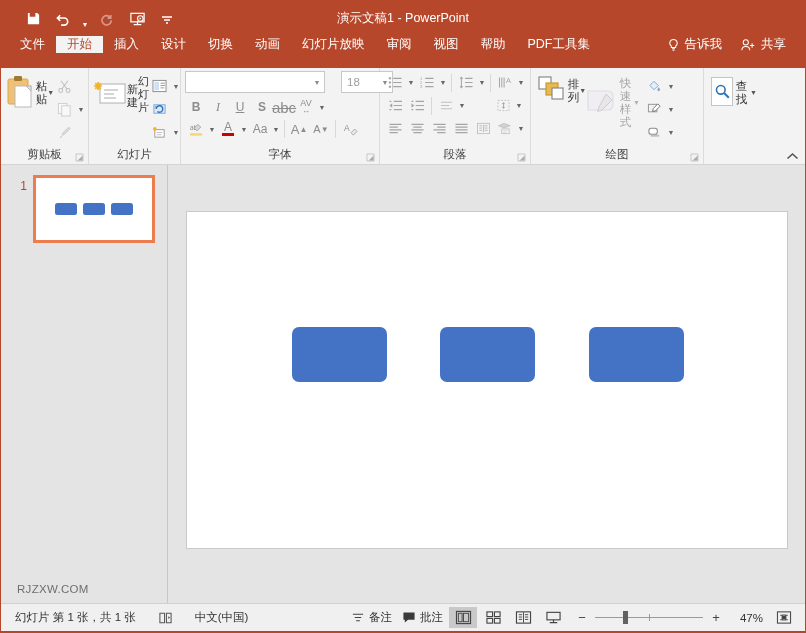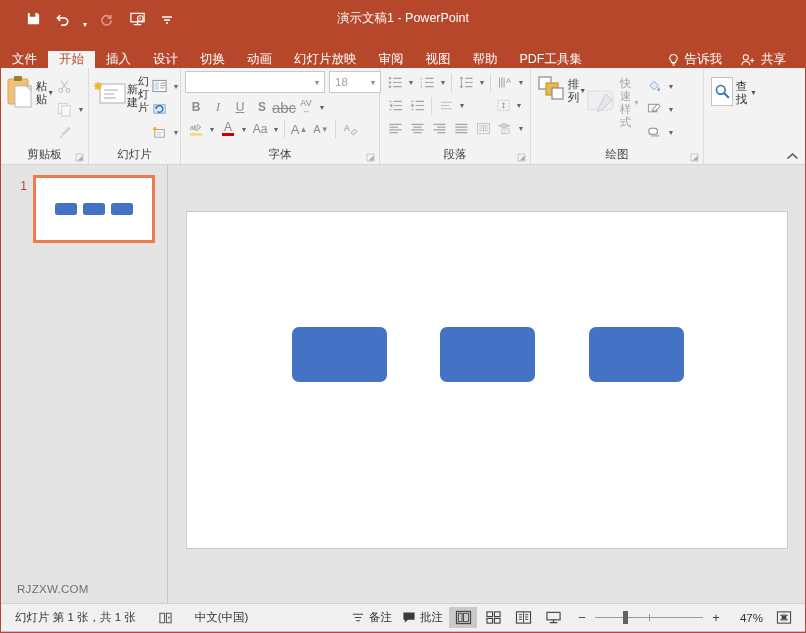--- a/index.html
+++ b/index.html
@@ -2,21 +2,21 @@
 <html><head>
 <meta charset="utf-8">
 <style>
   html,body{margin:0;padding:0;}
   body{
     width:806px;height:633px;overflow:hidden;
     font-family:"Liberation Sans","DejaVu Sans",sans-serif;
     background:#ffffff;
     -webkit-font-smoothing:antialiased;
   }
-  .app{position:relative;width:806px;height:633px;background:#c4b5fd;
+  .app{position:relative;width:806px;height:633px;background:#4d7c0f;
        border:1px solid #b7472a;box-sizing:border-box;overflow:hidden;}
 
   
   .titlebar{position:relative;height:35px;background:#b7472a;display:flex;align-items:center;}
   .qat{display:flex;align-items:center;padding-left:18px;gap:2px;}
   .qat-btn{width:28px;height:26px;display:flex;align-items:center;justify-content:center;
            color:#fff;cursor:pointer;}
   .qat-btn.dim{opacity:.45;}
   .qat-caret{width:12px;height:26px;display:flex;align-items:flex-end;justify-content:center;
              color:#fff;font-size:7px;padding-bottom:8px;cursor:pointer;}
@@ -24,21 +24,21 @@
               pointer-events:none;}
   .title-right{margin-left:auto;display:flex;align-items:center;height:35px;}
   .signin{background:#fff;color:#b7472a;font-size:12.5px;padding:3px 12px;margin-right:16px;
           cursor:pointer;line-height:16px;}
   .ribbon-display{width:36px;height:35px;display:flex;align-items:center;justify-content:center;
                   color:#fff;cursor:pointer;}
   .wbtn{width:44px;height:35px;display:flex;align-items:center;justify-content:center;
         color:#fff;font-size:13px;cursor:pointer;}
 
   
-  .tabs{height:32px;background:#b7472a;display:flex;align-items:flex-end;padding-left:0;}
+  .tabs{height:32px;background:#b7472a;display:flex;align-items:flex-start;padding-left:8px;}
   .tab{display:flex;align-items:center;padding:0 11px;color:#fff;font-size:12.5px;cursor:pointer;
        white-space:nowrap;}
   .tab.active{background:#f3f3f3;color:#b7472a;}
   .tabs-right{margin-left:auto;display:flex;align-items:center;padding-right:10px;}
   .tellme,.share{display:flex;align-items:center;gap:5px;color:#fff;font-size:12.5px;
                  padding:0 9px;height:100%;cursor:pointer;}
 
   
   .ribbon{height:96px;background:#f3f3f3;border-bottom:1px solid #d4d4d4;
           display:flex;position:relative;}
@@ -55,21 +55,21 @@
   .sm-col{display:flex;flex-direction:column;gap:1px;padding-top:3px;}
   .sm-btn{width:24px;height:22px;display:flex;align-items:center;justify-content:center;cursor:pointer;}
   .sm-btn.dim{opacity:.42;}
   .sm-row{display:flex;align-items:center;}
   .sm-caret{width:10px;height:22px;display:flex;align-items:center;justify-content:center;
             font-size:7px;color:#666;cursor:pointer;}
   .grey{opacity:.42;}
 
   
   .font-grp{width:198px;}
-  .font-row1{display:flex;gap:4px;padding:3px 0 3px 4px;}
+  .font-row1{display:flex;gap:16px;padding:3px 0 3px 4px;}
   .fname{width:138px;height:20px;border:1px solid #c8c8c8;background:#fff;display:flex;
          align-items:center;}
   .fname .val{flex:1;font-size:11.5px;color:#9a9a9a;padding-left:4px;}
   .fsize{width:50px;height:20px;border:1px solid #c8c8c8;background:#fff;display:flex;
          align-items:center;}
   .fsize .val{flex:1;font-size:11.5px;color:#a0a0a0;padding-left:5px;}
   .cbcaret{width:14px;text-align:center;font-size:7px;color:#8a8a8a;cursor:pointer;}
   .fbtns{display:flex;align-items:center;padding-left:4px;gap:0px;}
   .fbtn{width:22px;height:21px;display:flex;align-items:center;justify-content:center;
         font-size:12px;color:#8c8c8c;cursor:pointer;}

